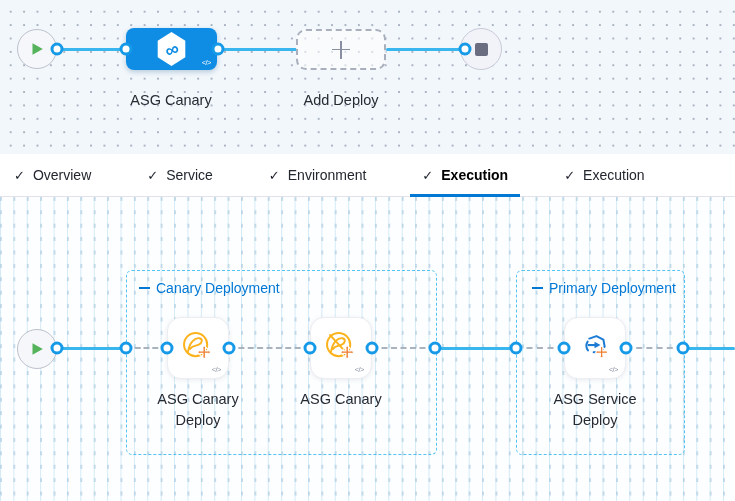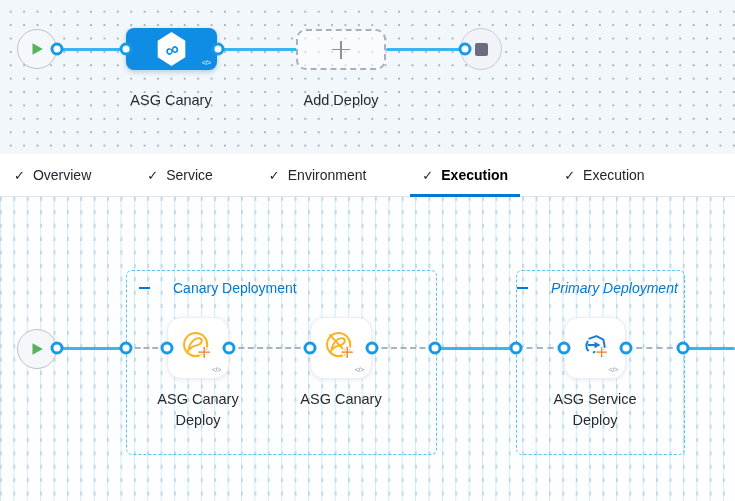--- a/index.html
+++ b/index.html
@@ -64,21 +64,21 @@
       linear-gradient(180deg,#c9dbe7 0 4px,#fdfeff 4px);
     background-size:13.4px 13.4px;
     background-blend-mode:lighten;}
   .canvas-exec::before{content:"";position:absolute;inset:0;pointer-events:none;
     background-image:linear-gradient(90deg,rgba(160,210,236,.45) 0 1px,transparent 1px);
     background-size:13.4px 100%;}
   
   .canvas-exec .abs{position:absolute;}
 
   .group{position:absolute;border:1px dashed #55c3f2;border-radius:6px;}
-  .group-label{position:absolute;display:flex;align-items:center;gap:23px;
+  .group-label{position:absolute;display:flex;align-items:center;gap:6px;
     font-size:14px;color:#0278d5;justify-content:flex-end;}
   .group-dash{width:11px;height:2px;background:#0278d5;cursor:pointer;}
 
   .step{position:absolute;width:62px;height:62px;background:#fff;border-radius:14px;
     border:1px solid #eceef3;box-sizing:border-box;box-shadow:0 1px 4px rgba(40,60,90,.10);
     cursor:pointer;}
   .step svg{position:absolute;left:11px;top:9px;}
   .step .code-glyph{right:7px;bottom:4px;}
 
   .step-label{position:absolute;width:130px;text-align:center;font-size:14.5px;
@@ -168,21 +168,21 @@
     </div>
 
     <div class="group" style="left:126px;top:73px;width:309px;height:183px;">
       <div class="group-label" style="left:12px;top:9px;">
         <div class="group-dash"></div>
         <span>Canary Deployment</span>
       </div>
     </div>
 
     <div class="group" style="left:516px;top:73px;width:167px;height:183px;">
-      <div class="group-label" style="left:0;top:9px;font-style:italic;">
+      <div class="group-label" style="left:15px;top:9px;">
         <div class="group-dash"></div>
         <span>Primary Deployment</span>
       </div>
     </div>
 
     <div class="step" style="left:167px;top:120px;">
       <svg width="38" height="38" viewBox="0 0 40 40">
         <circle cx="17.5" cy="18.5" r="12.2" fill="none" stroke="#fcb21c" stroke-width="2.1"></circle>
         <path d="M9.5 26 C 11 16 17 11 21.5 11.8 C 25.3 12.6 24.6 17 20.8 18.6 C 17.5 20 13.5 19.6 11.5 23.2" fill="none" stroke="#fcb21c" stroke-width="2" stroke-linecap="round"></path>
         <g transform="translate(26.5,26.5)">

